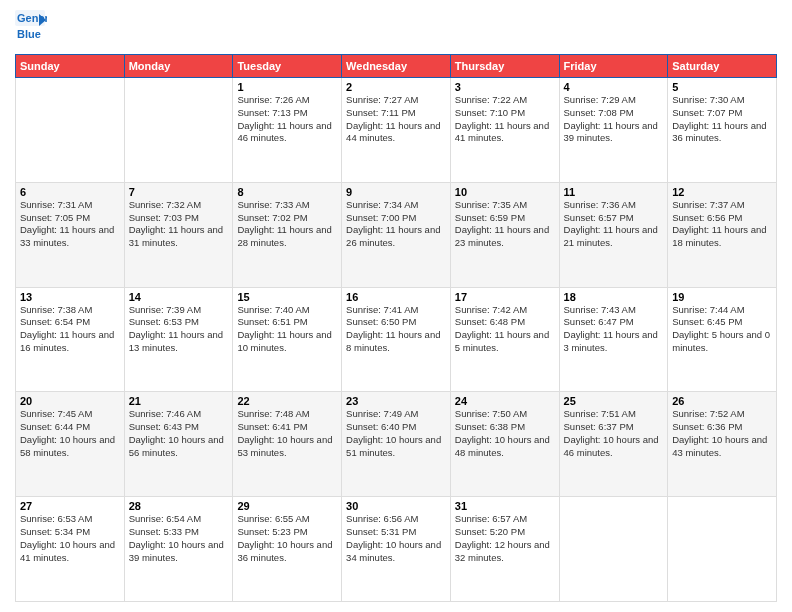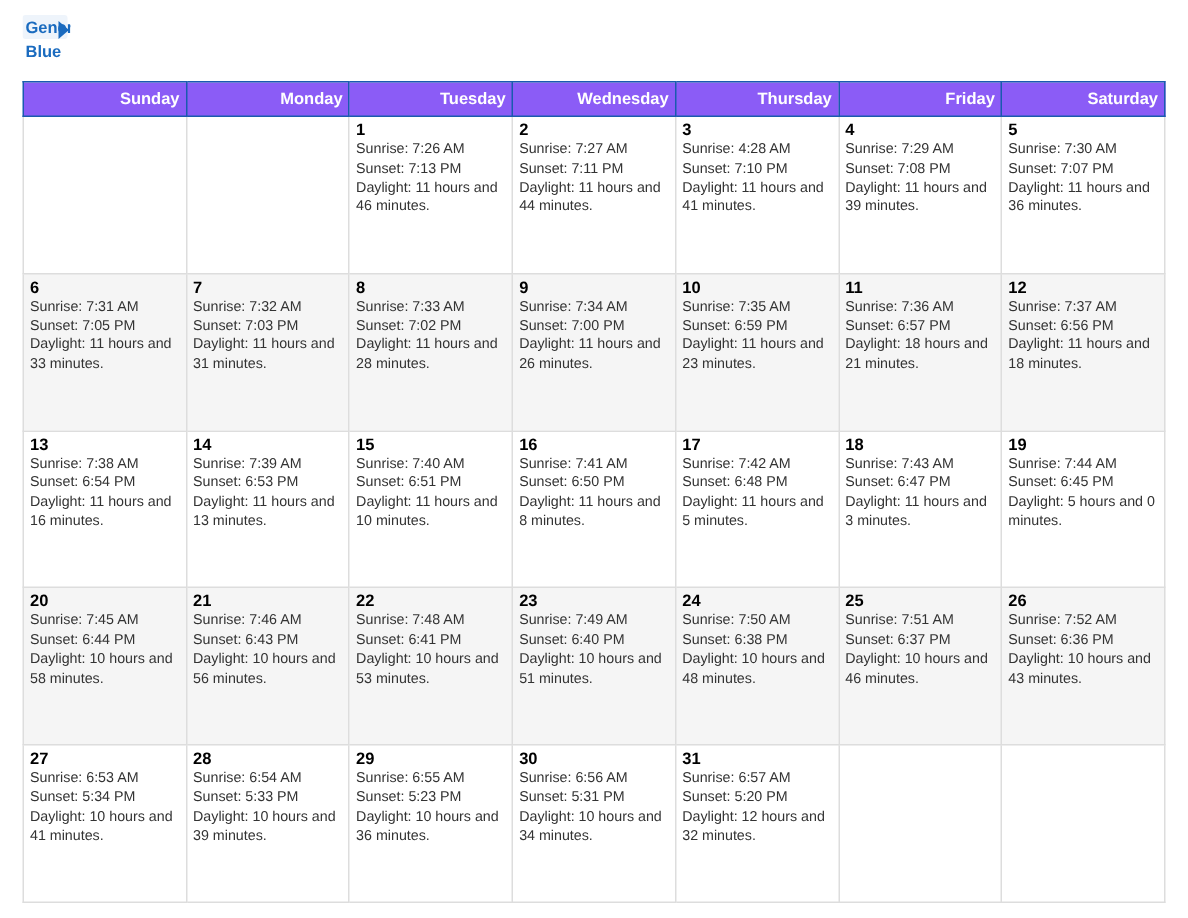--- a/index.html
+++ b/index.html
@@ -41,24 +41,24 @@
       font-size: 14px;
       color: #555;
     }
     .calendar {
       flex: 1;
       border-collapse: collapse;
       width: 100%;
       font-size: 10px;
     }
     .calendar thead tr th {
-      background: #8b5cf6;
+      background: #ef4444;
       color: #fff;
       padding: 5px 4px;
-      text-align: right;
+      text-align: left;
       font-size: 11px;
       font-weight: bold;
       border: 1px solid #1a5baf;
     }
     .calendar tbody tr td {
       border: 1px solid #ddd;
       vertical-align: top;
       padding: 3px 4px;
       width: calc(100% / 7);
       min-height: 70px;
@@ -124,21 +124,21 @@
             <div class="day-info">Daylight: 11 hours and 46 minutes.</div>
           </td>
           <td>
             <span class="day-num">2</span>
             <div class="day-info">Sunrise: 7:27 AM</div>
             <div class="day-info">Sunset: 7:11 PM</div>
             <div class="day-info">Daylight: 11 hours and 44 minutes.</div>
           </td>
           <td>
             <span class="day-num">3</span>
-            <div class="day-info">Sunrise: 4:28 AM</div>
+            <div class="day-info">Sunrise: 7:22 AM</div>
             <div class="day-info">Sunset: 7:10 PM</div>
             <div class="day-info">Daylight: 11 hours and 41 minutes.</div>
           </td>
           <td>
             <span class="day-num">4</span>
             <div class="day-info">Sunrise: 7:29 AM</div>
             <div class="day-info">Sunset: 7:08 PM</div>
             <div class="day-info">Daylight: 11 hours and 39 minutes.</div>
           </td>
           <td>
@@ -176,21 +176,21 @@
           <td>
             <span class="day-num">10</span>
             <div class="day-info">Sunrise: 7:35 AM</div>
             <div class="day-info">Sunset: 6:59 PM</div>
             <div class="day-info">Daylight: 11 hours and 23 minutes.</div>
           </td>
           <td>
             <span class="day-num">11</span>
             <div class="day-info">Sunrise: 7:36 AM</div>
             <div class="day-info">Sunset: 6:57 PM</div>
-            <div class="day-info">Daylight: 18 hours and 21 minutes.</div>
+            <div class="day-info">Daylight: 11 hours and 21 minutes.</div>
           </td>
           <td>
             <span class="day-num">12</span>
             <div class="day-info">Sunrise: 7:37 AM</div>
             <div class="day-info">Sunset: 6:56 PM</div>
             <div class="day-info">Daylight: 11 hours and 18 minutes.</div>
           </td>
         </tr>
         <tr>
           <td>

